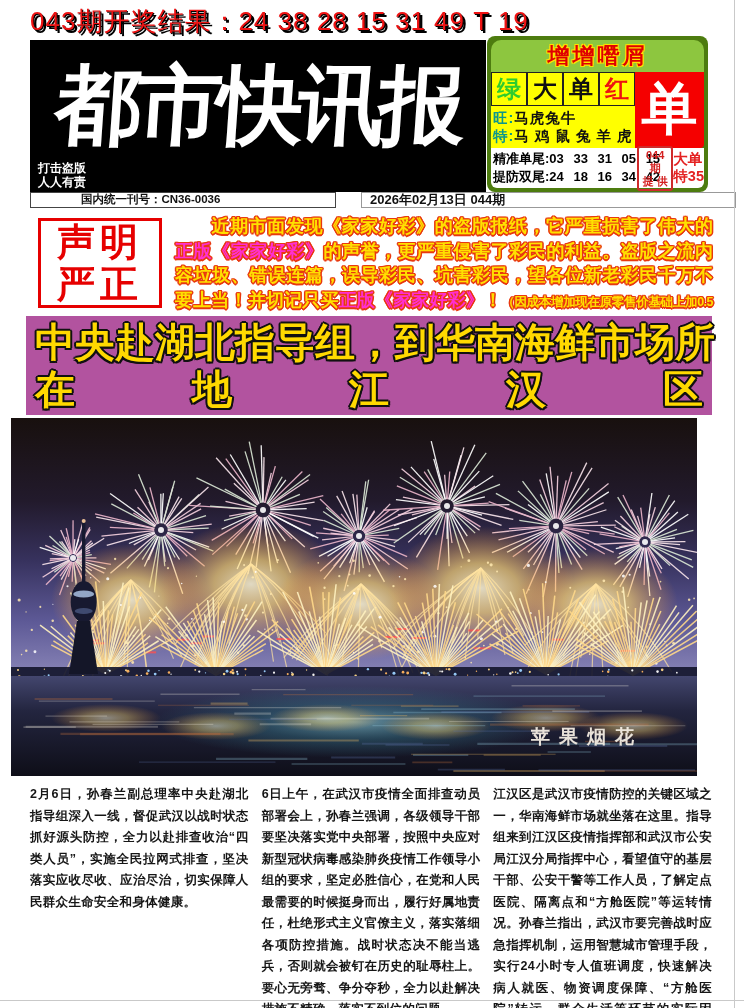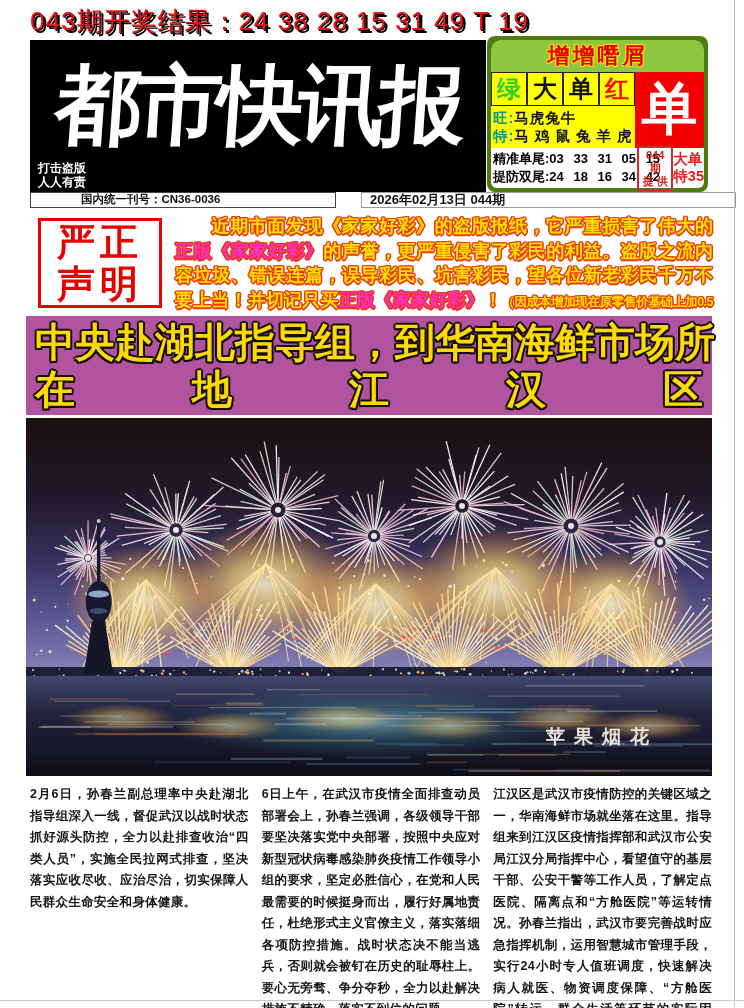--- a/index.html
+++ b/index.html
@@ -67,21 +67,21 @@
 
   
   .headline{position:absolute;left:26px;top:316px;width:686px;height:99px;background:#b2539f;
     box-sizing:border-box;padding:3px 9px 0 9px;}
   .headline .hline{height:47px;color:#ffd900;font-size:40px;font-weight:900;line-height:47px;
     text-shadow:-2px 0 0 #111,2px 0 0 #111,0 -2px 0 #111,0 2px 0 #111,
       -1.5px -1.5px 0 #111,1.5px 1.5px 0 #111,1.5px -1.5px 0 #111,-1.5px 1.5px 0 #111;}
   .spread{display:flex;justify-content:space-between;}
 
   
-  .photo{position:absolute;left:26px;top:418px;width:686px;height:358px;background:#0c0a12;}
+  .photo{position:absolute;left:11px;top:418px;width:686px;height:358px;background:#0c0a12;}
   .photo svg{display:block;width:686px;height:358px;}
 
   
   .articles{position:absolute;left:30px;top:784px;width:682px;display:flex;gap:13px;}
   .article-col{flex:1;font-size:12.5px;font-weight:700;color:#161616;line-height:21.5px;
     text-align:justify;letter-spacing:0.3px;}
 </style>
 </head>
 <body>
 
@@ -134,22 +134,22 @@
 
   <div class="issn-bar">
       <span>国内统一刊号：CN36-0036</span>
     </div>
   <div class="date-bar">
       <span>2026年02月13日  044期</span>
     </div>
 
   <div class="statement">
     <div class="stmt-box">
+      <div>声明</div>
       <div>严正</div>
-      <div>声明</div>
     </div>
     <div class="stmt-text"><span class="indent"></span><span>近期市面发现《家家好彩》的盗版报纸，它严重损害了伟大的</span><span class="stmt-hl">正版《家家好彩》</span><span>的声誉，更严重侵害了彩民的利益。盗版之流内容垃圾、错误连篇，误导彩民、坑害彩民，望各位新老彩民千万不要上当！并切记只买</span><span class="stmt-hl">正版《家家好彩》</span><span>！</span><span class="stmt-note">（因成本增加现在原零售价基础上加0.5毛）</span></div>
   </div>
 
   <div class="headline">
     <div class="hline spread">
         <span>中</span>
         <span>央</span>
         <span>赴</span>
         <span>湖</span>

